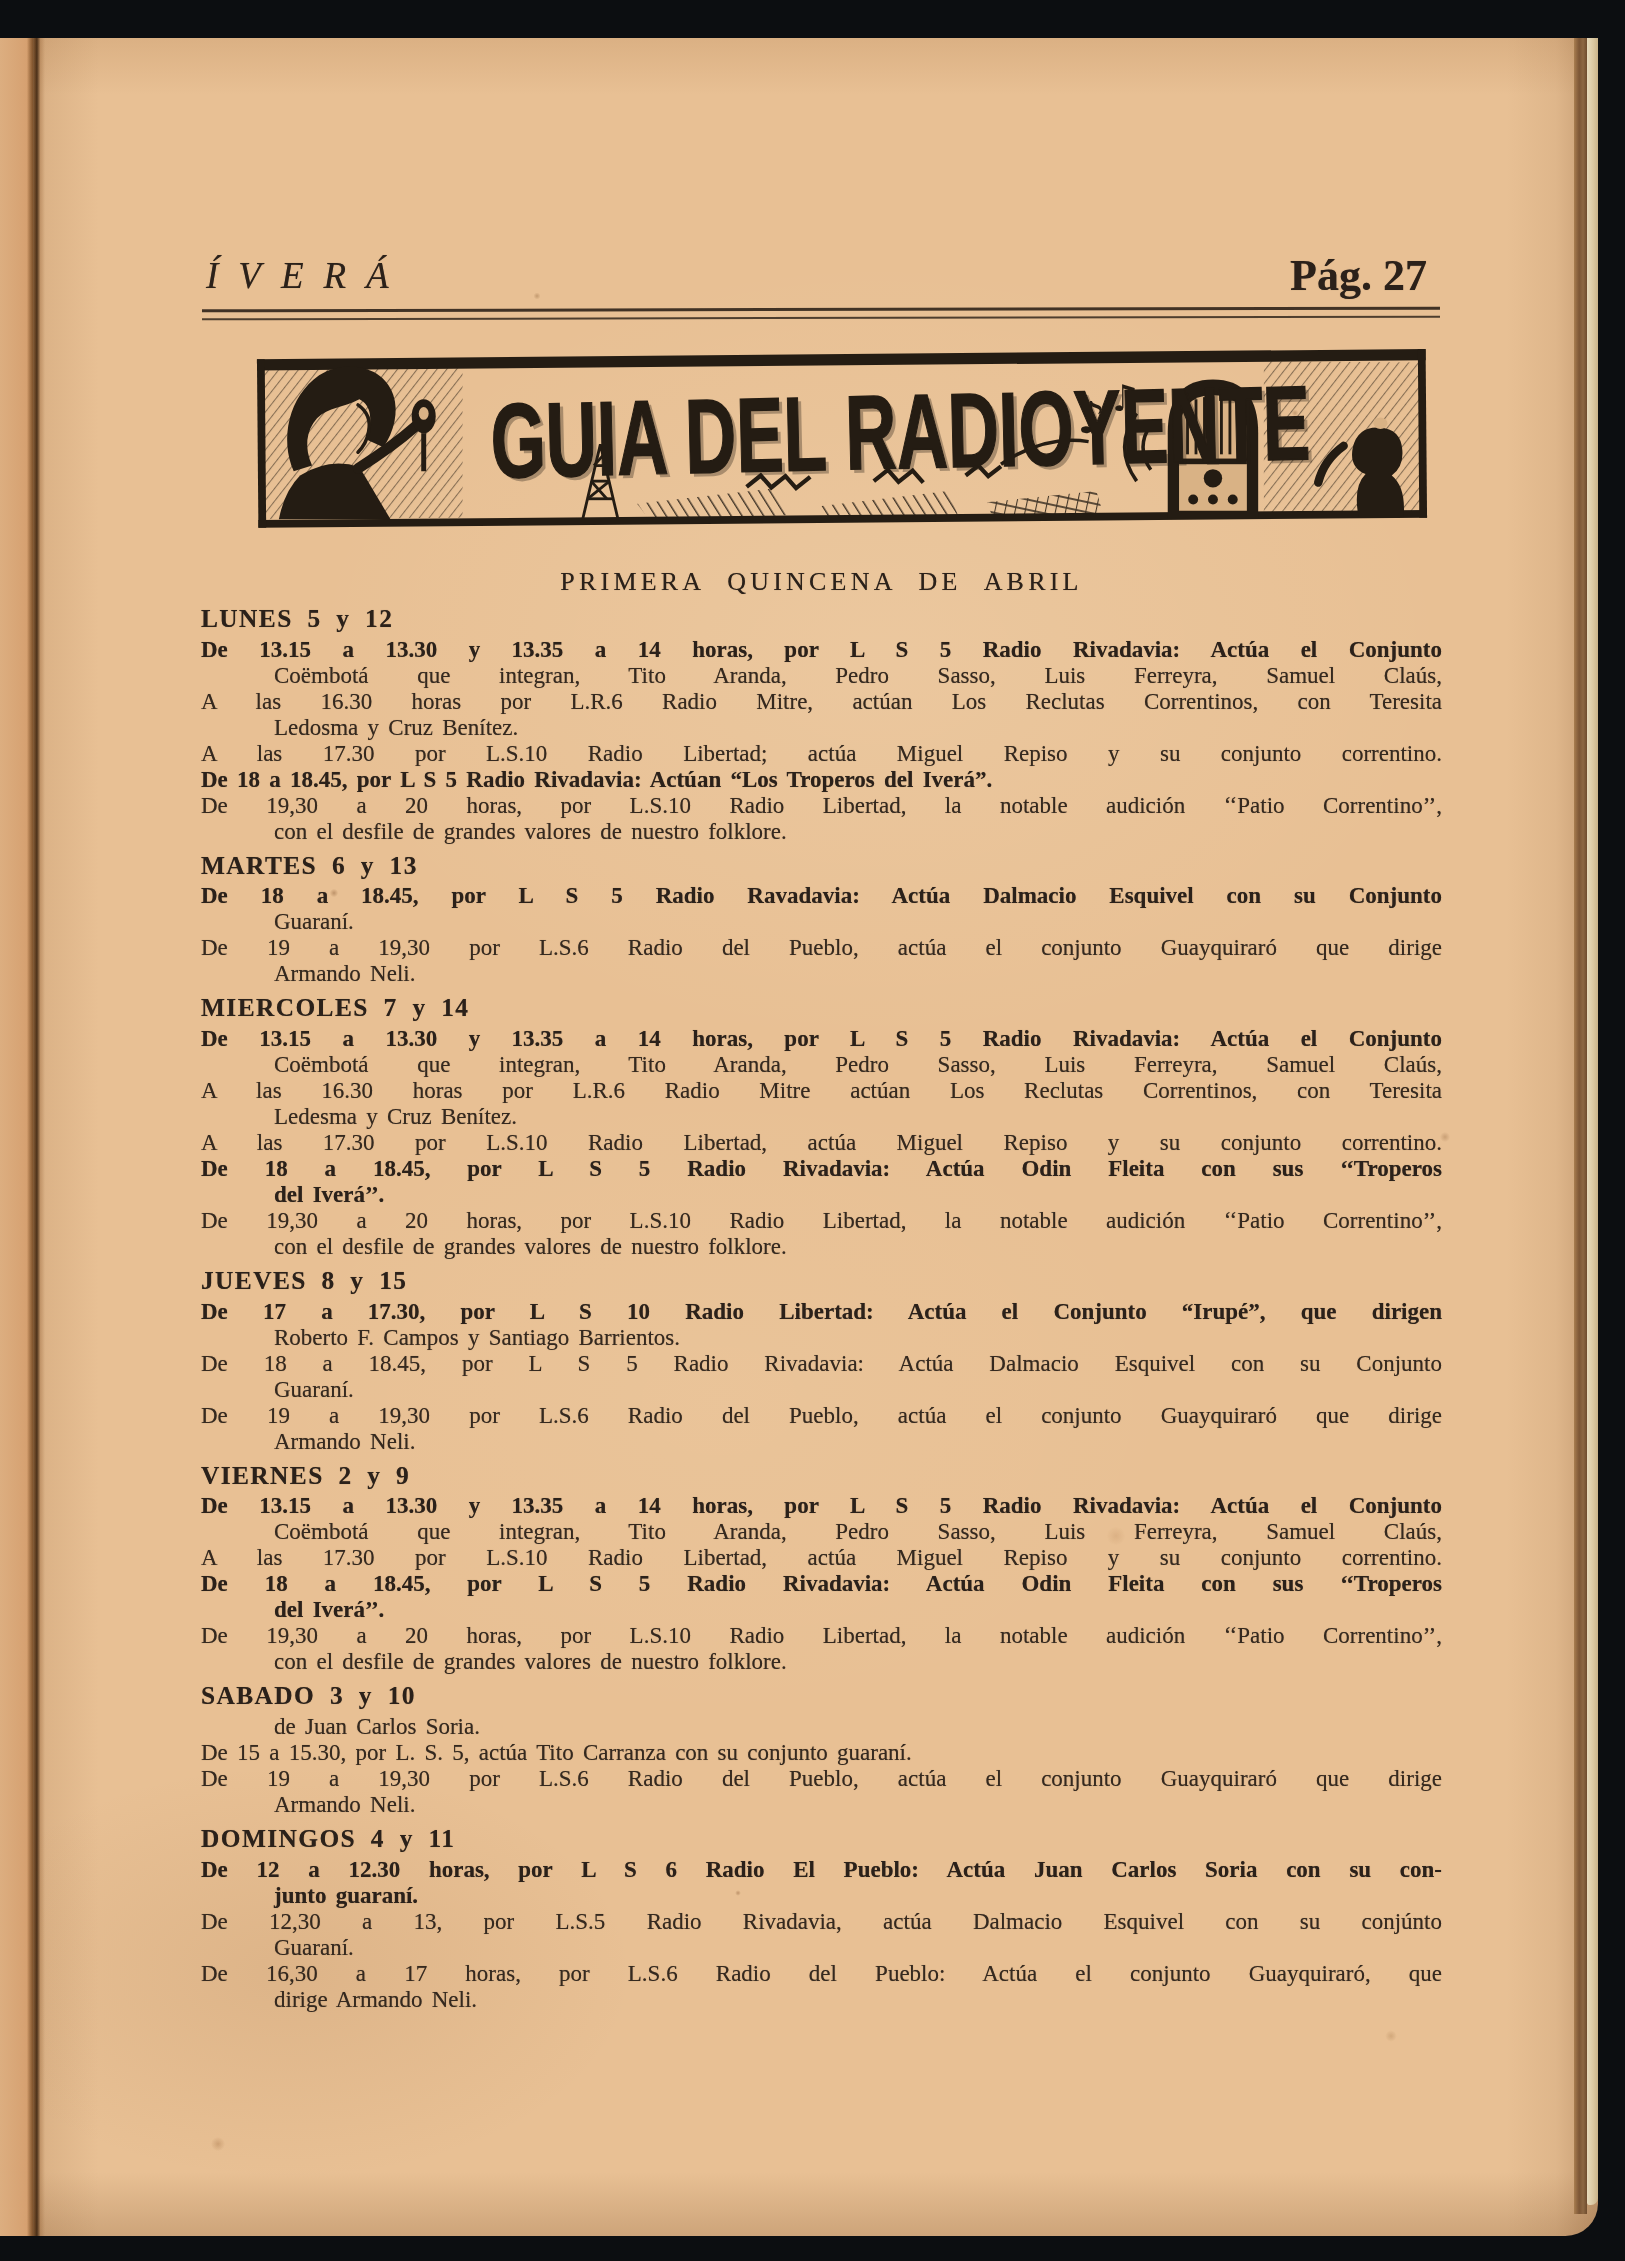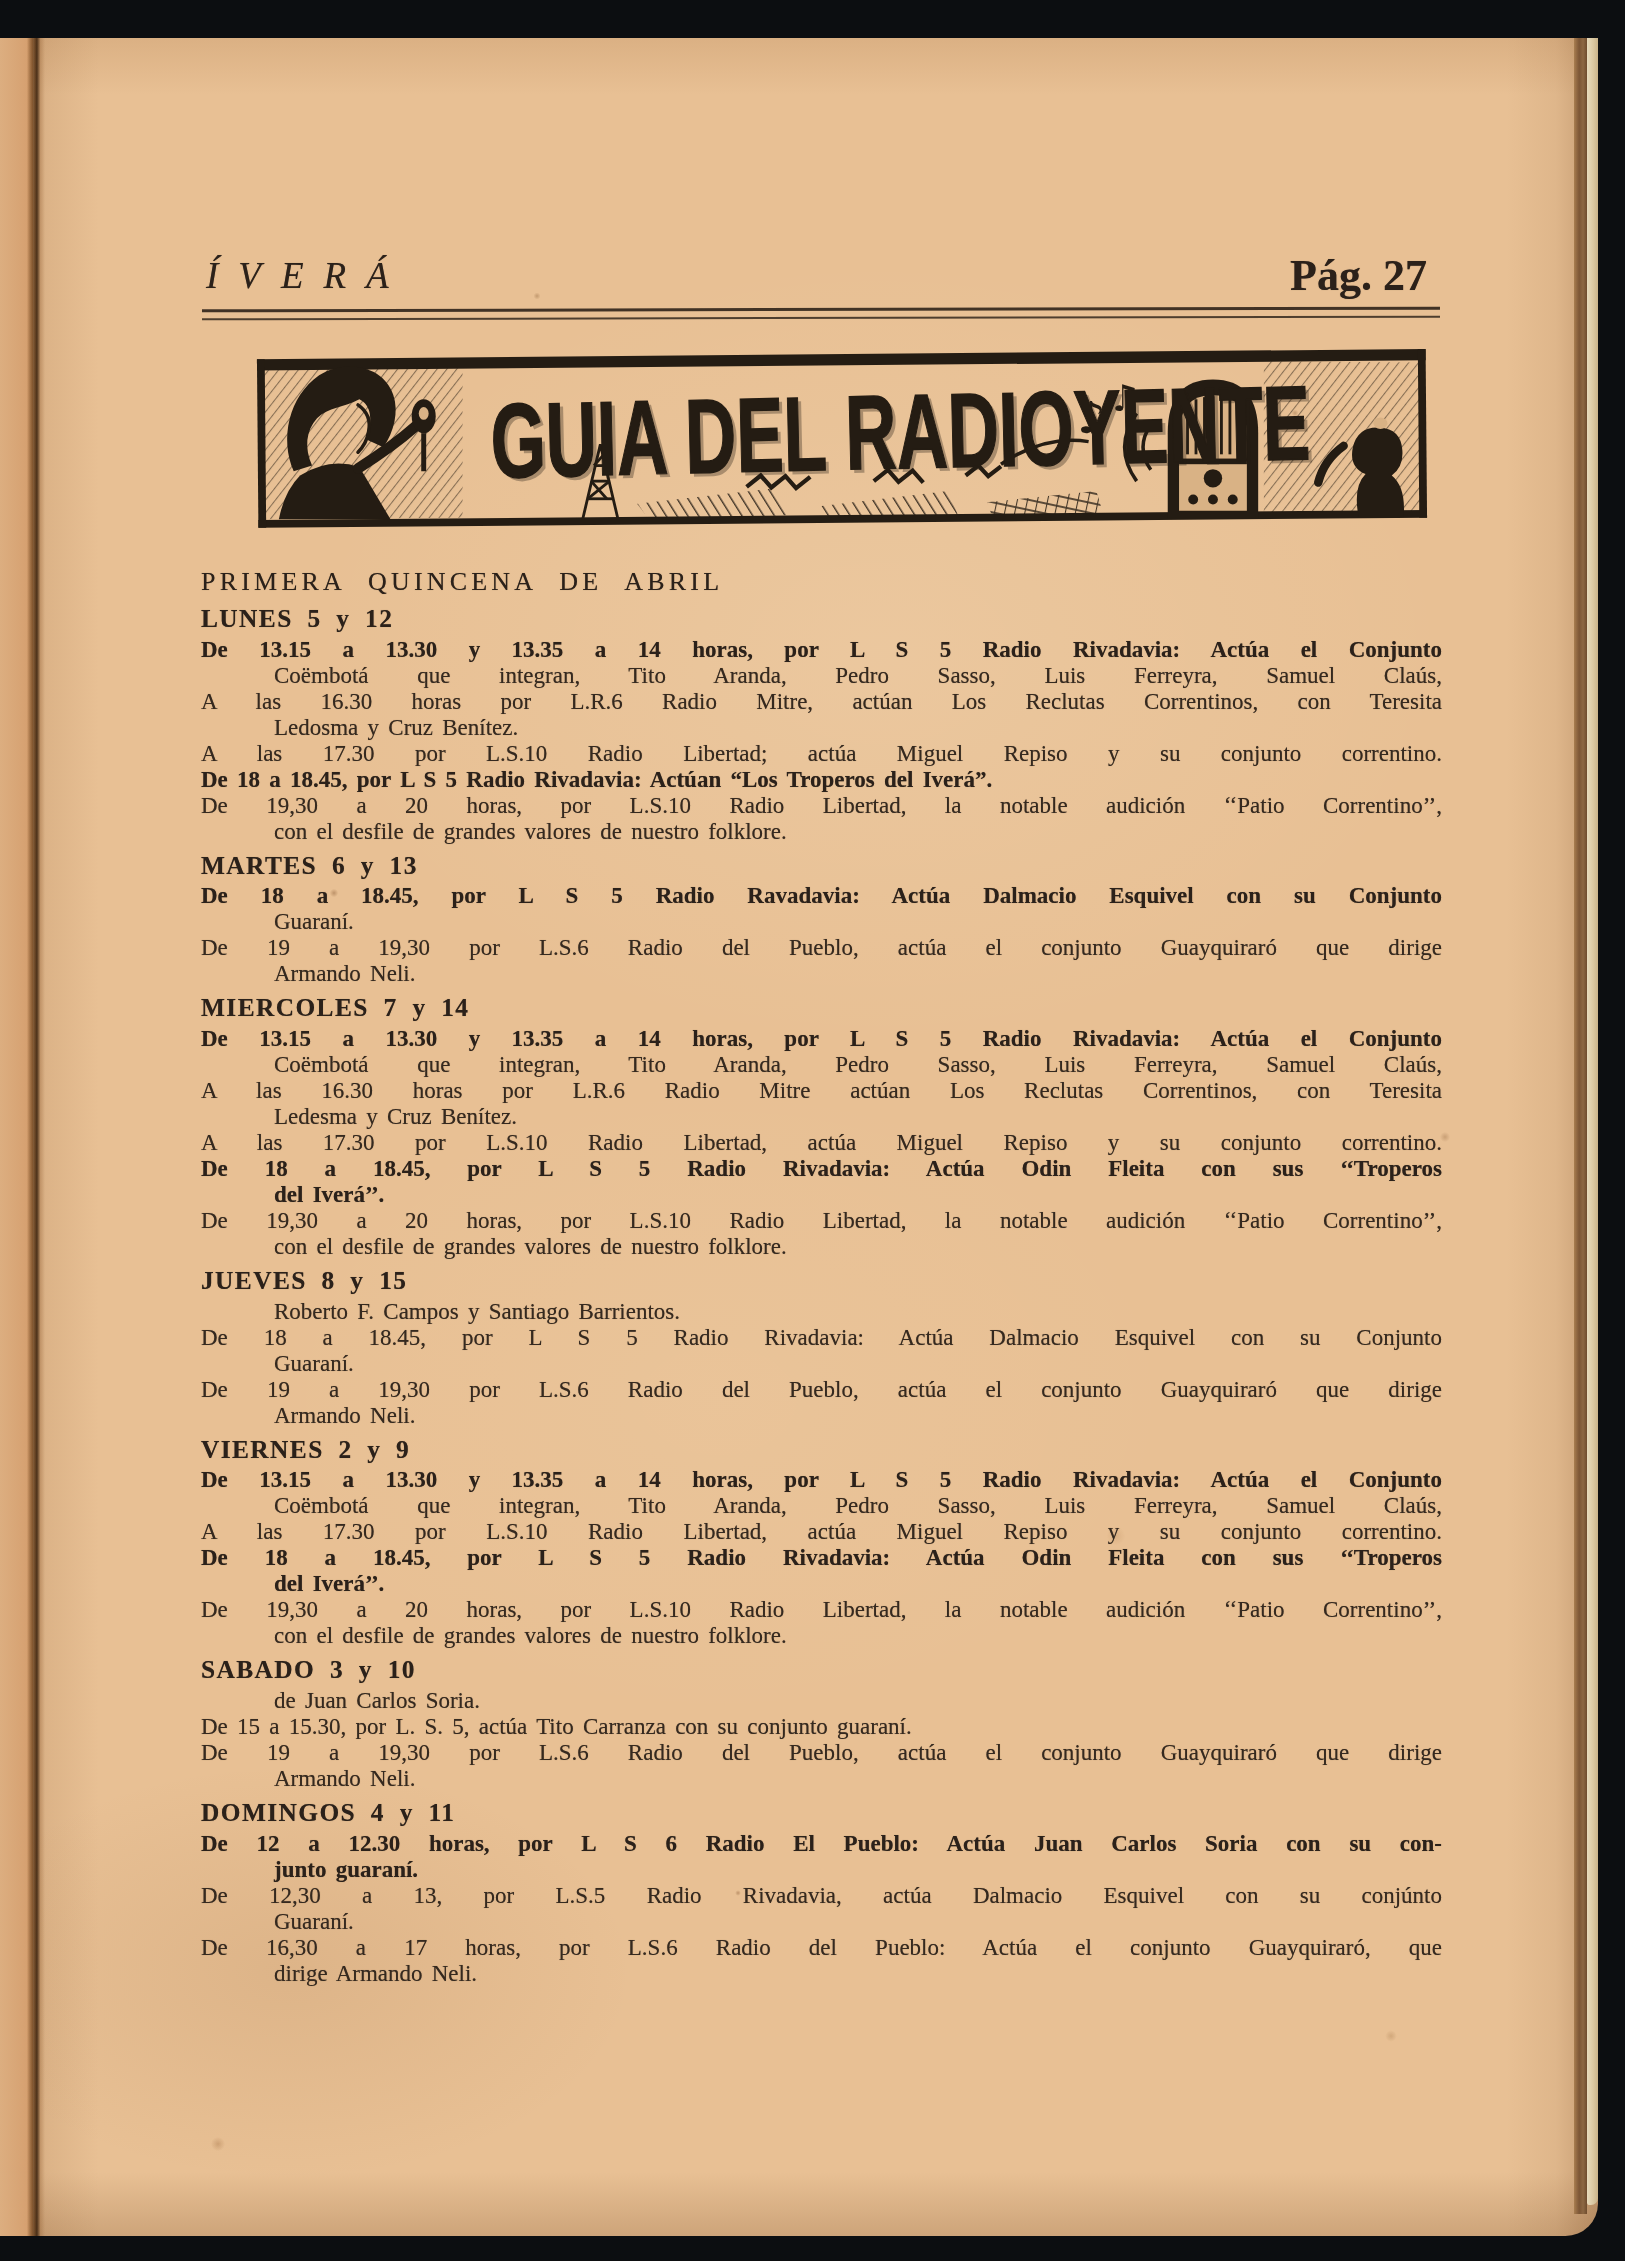--- a/index.html
+++ b/index.html
@@ -81,21 +81,21 @@
   
   .banner{position:absolute;left:252px;top:302px;width:1180px;height:199px;}
   .banner svg{display:block;width:100%;height:100%}
   
   .main{
     position:absolute;left:201px;top:531px;width:1241px;
     color:var(--ink);font-size:23px;line-height:26px;
     text-shadow:0 0 0.7px rgba(53,41,31,.55);
   }
   .sched-title{
-    margin:0 0 10px 0;font-weight:normal;
+    margin:0 0 10px 0;text-align:center;font-weight:normal;
     font-size:26px;letter-spacing:4.2px;word-spacing:12.7px;color:var(--ink-bold);
   }
   .day-heading{
     margin:7px 0 5.7px 0;font-weight:bold;
     font-size:25.4px;letter-spacing:1.4px;word-spacing:7px;color:var(--ink-bold);
     line-height:26px;
   }
   .line{word-spacing:3.5px;}
   .line.cont{padding-left:73px;}
   .line.just{text-align:justify;text-align-last:justify;}
@@ -229,20 +229,21 @@
         <div class="line bold just">De 13.15 a 13.30 y 13.35 a 14 horas, por L S 5 Radio Rivadavia: Actúa el Conjunto</div>
         <div class="line cont just">Coëmbotá que integran, Tito Aranda, Pedro Sasso, Luis Ferreyra, Samuel Claús,</div>
         <div class="line just">A las 16.30 horas por L.R.6 Radio Mitre actúan Los Reclutas Correntinos, con Teresita</div>
         <div class="line cont">Ledesma y Cruz Benítez.</div>
         <div class="line just">A las 17.30 por L.S.10 Radio Libertad, actúa Miguel Repiso y su conjunto correntino.</div>
         <div class="line bold just">De 18 a 18.45, por L S 5 Radio Rivadavia: Actúa Odin Fleita con sus ‘‘Troperos</div>
         <div class="line cont bold">del Iverá’’.</div>
         <div class="line just">De 19,30 a 20 horas, por L.S.10 Radio Libertad, la notable audición ‘‘Patio Correntino’’,</div>
         <div class="line cont">con el desfile de grandes valores de nuestro folklore.</div>
         <h3 class="day-heading">JUEVES 8 y 15</h3>
+        <div class="line bold just">De 17 a 17.30, por L S 10 Radio Libertad: Actúa el Conjunto “Irupé”, que dirigen</div>
         <div class="line cont">Roberto F. Campos y Santiago Barrientos.</div>
         <div class="line just">De 18 a 18.45, por L S 5 Radio Rivadavia: Actúa Dalmacio Esquivel con su Conjunto</div>
         <div class="line cont">Guaraní.</div>
         <div class="line just">De 19 a 19,30 por L.S.6 Radio del Pueblo, actúa el conjunto Guayquiraró que dirige</div>
         <div class="line cont">Armando Neli.</div>
         <h3 class="day-heading">VIERNES 2 y 9</h3>
         <div class="line bold just">De 13.15 a 13.30 y 13.35 a 14 horas, por L S 5 Radio Rivadavia: Actúa el Conjunto</div>
         <div class="line cont just">Coëmbotá que integran, Tito Aranda, Pedro Sasso, Luis Ferreyra, Samuel Claús,</div>
         <div class="line just">A las 17.30 por L.S.10 Radio Libertad, actúa Miguel Repiso y su conjunto correntino.</div>
         <div class="line bold just">De 18 a 18.45, por L S 5 Radio Rivadavia: Actúa Odin Fleita con sus ‘‘Troperos</div>

